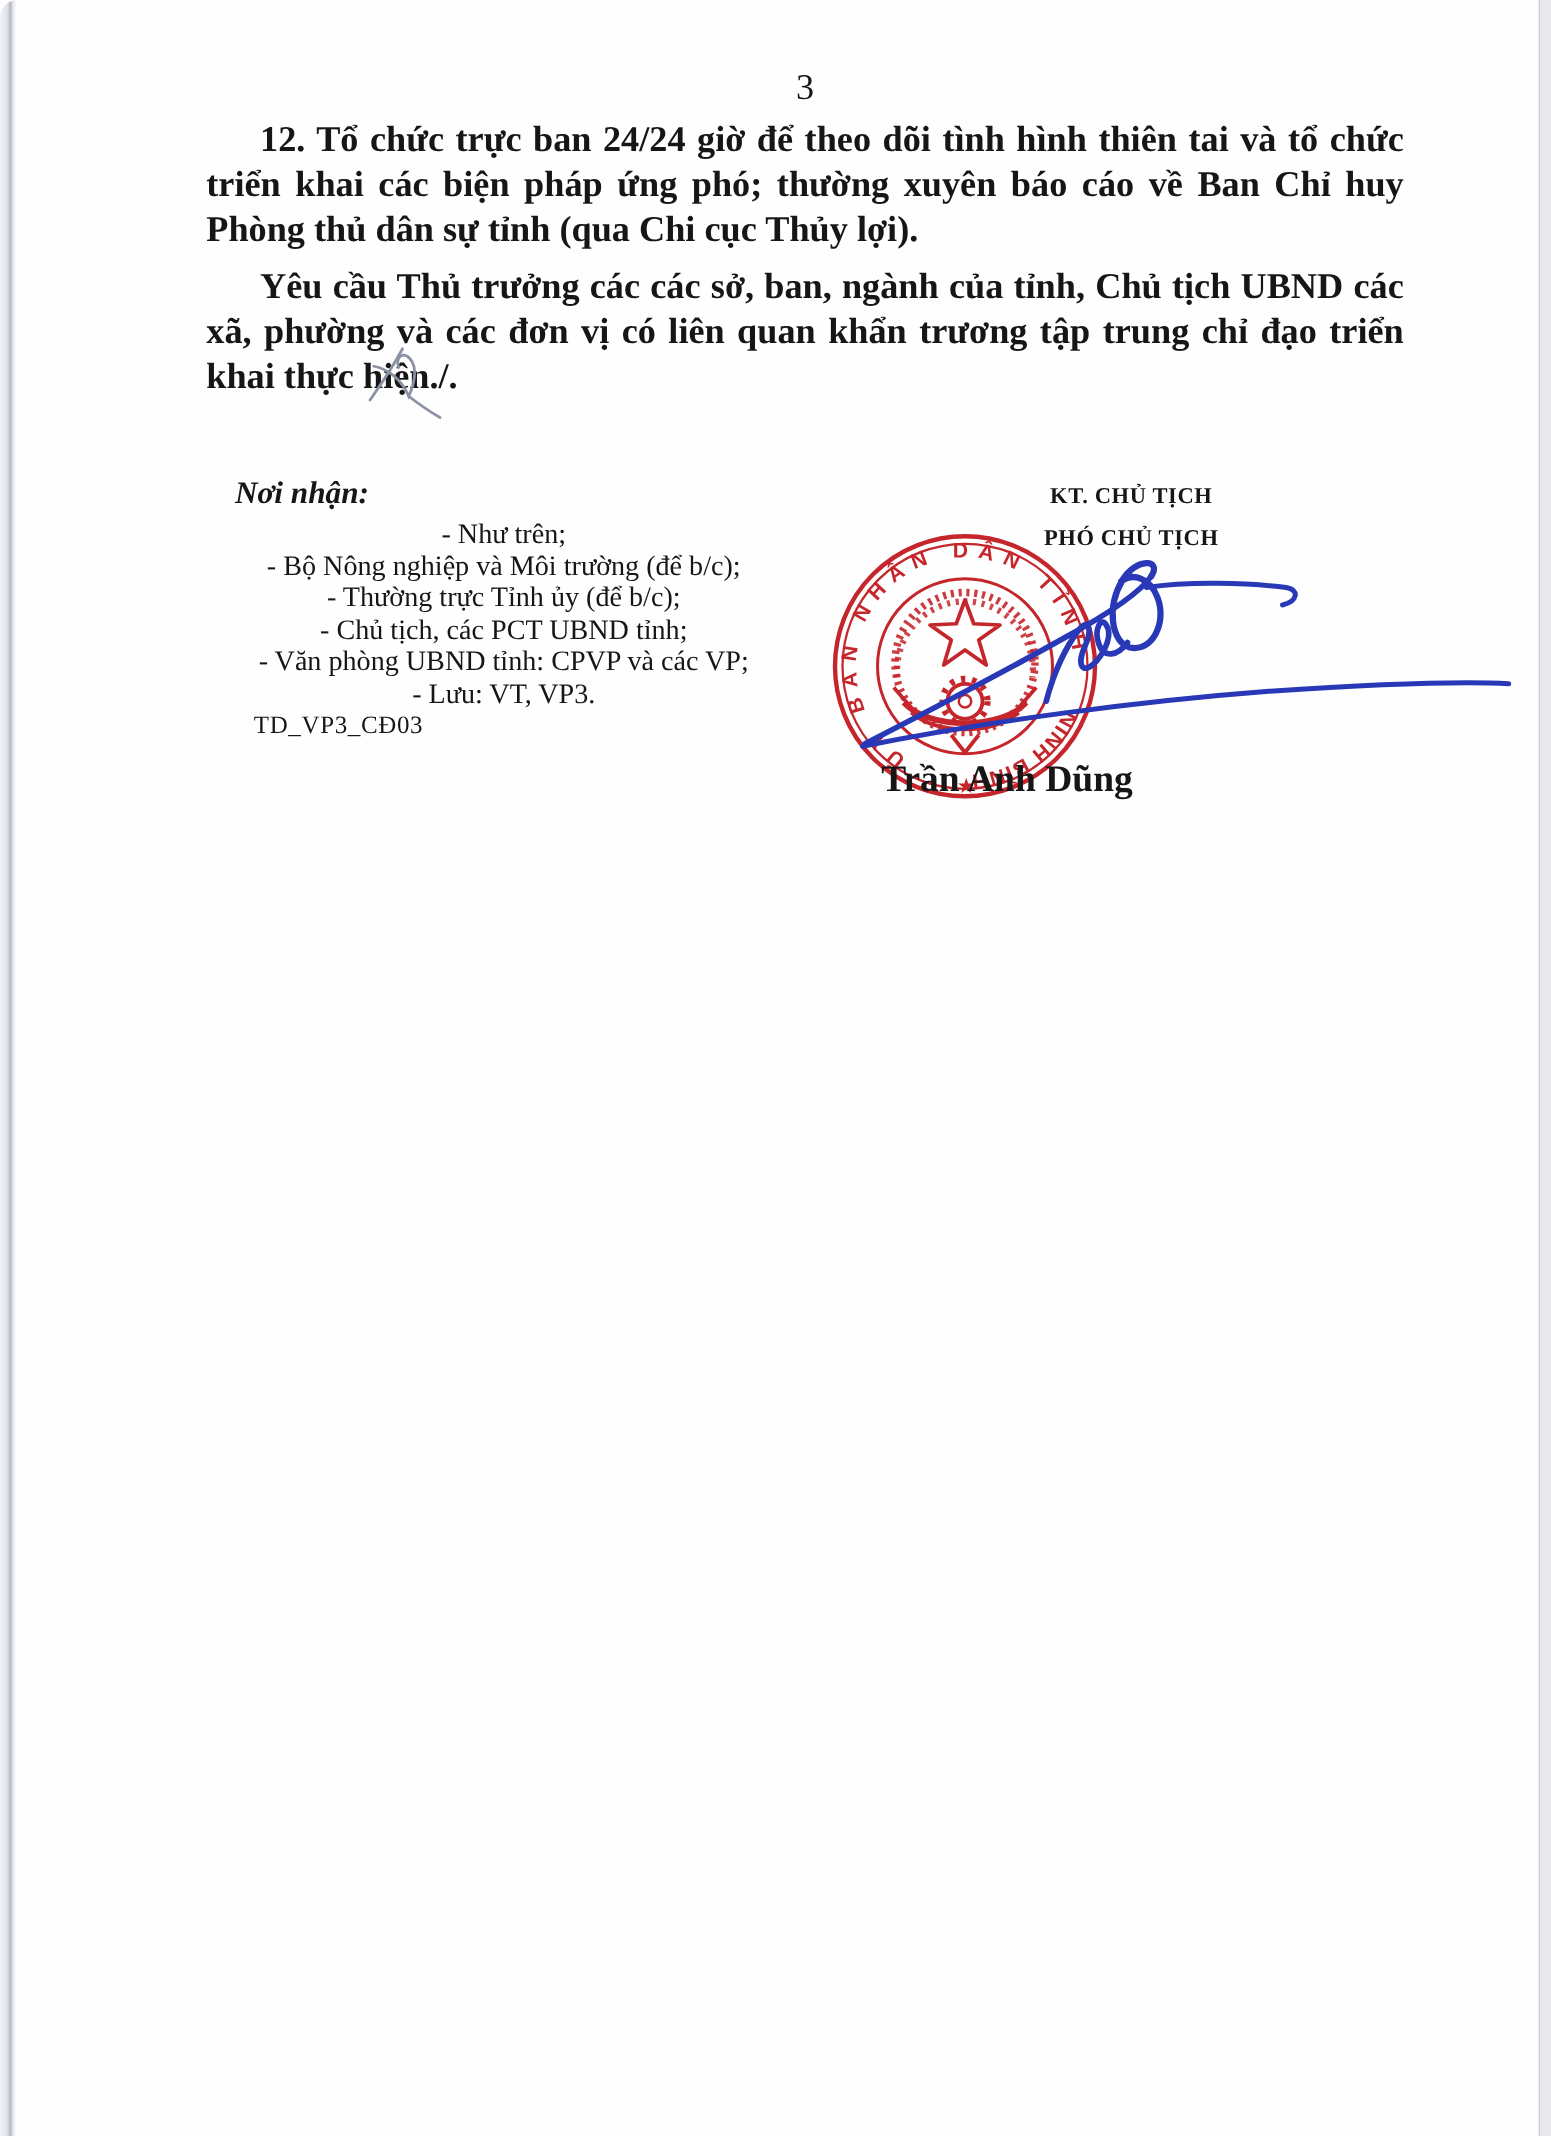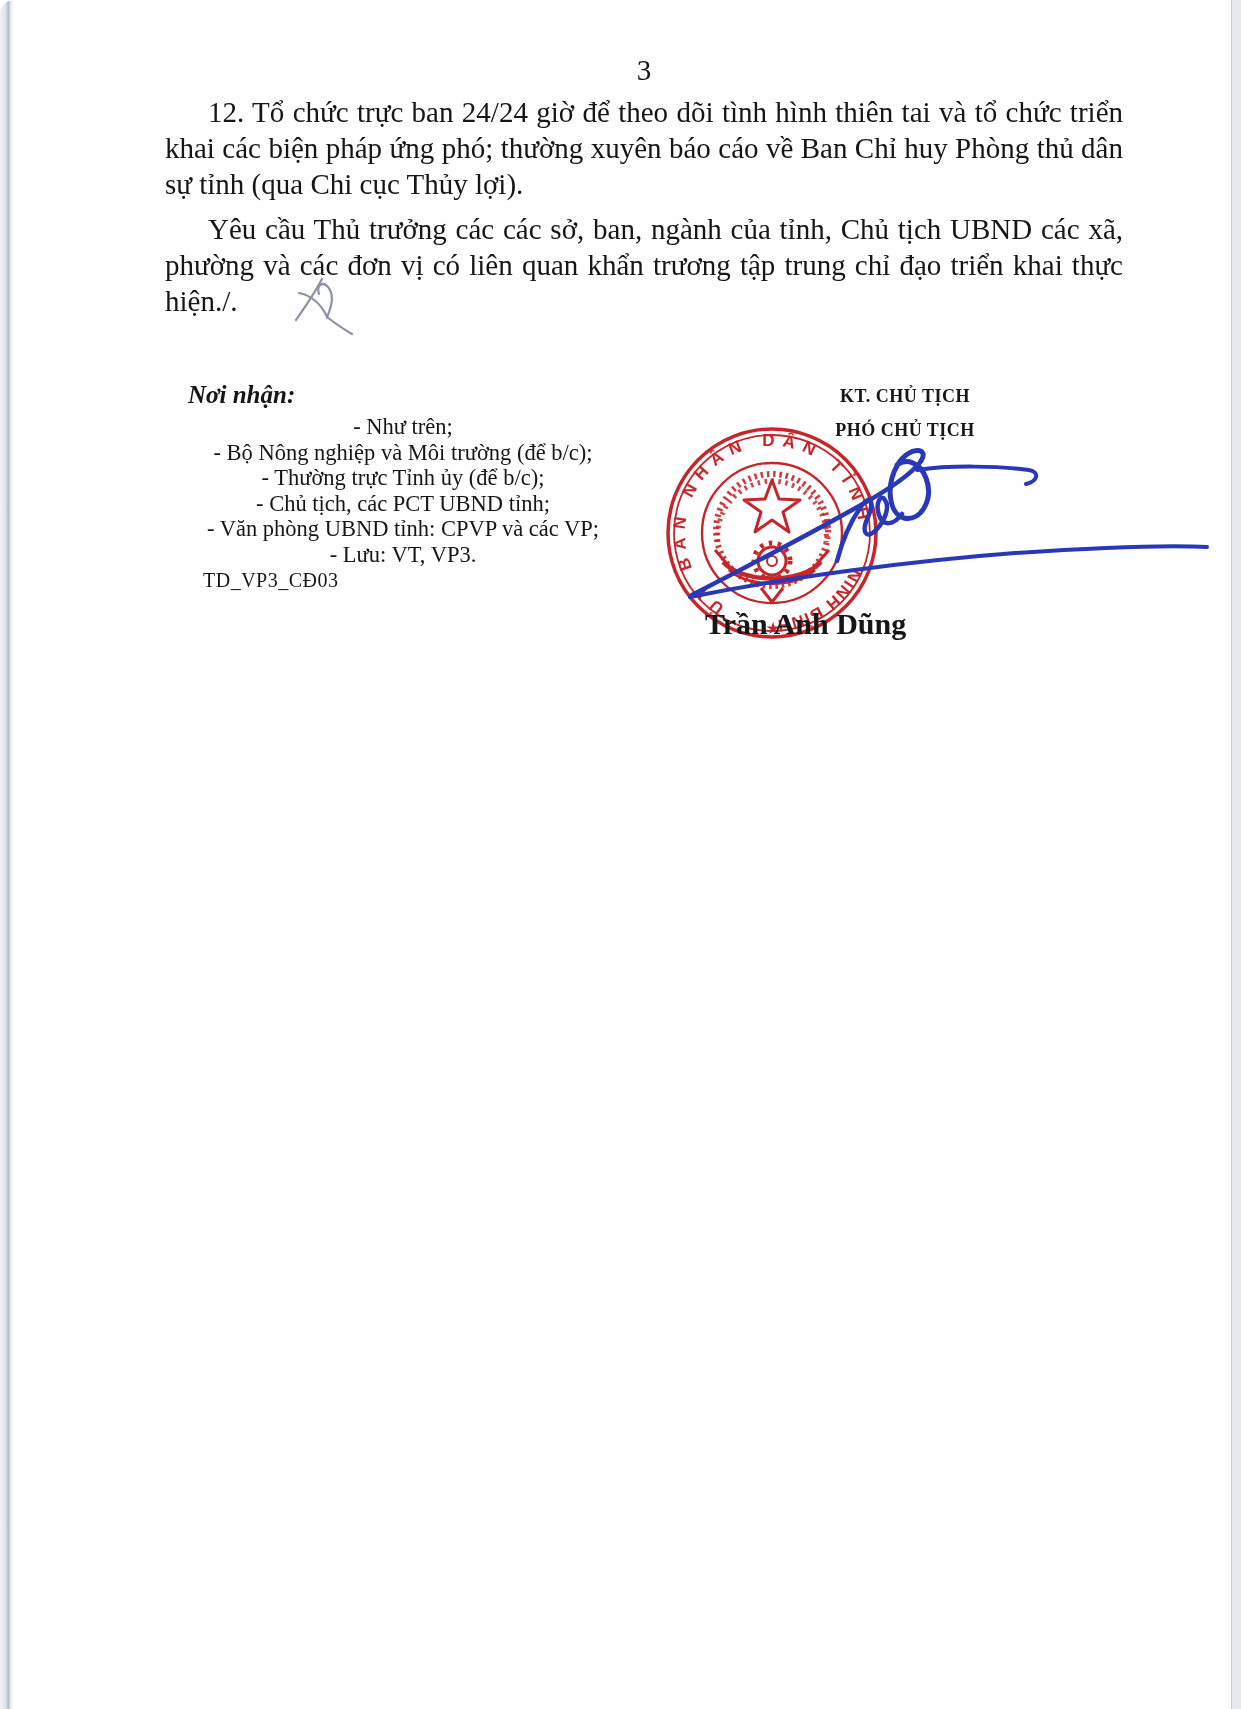--- a/index.html
+++ b/index.html
@@ -28,20 +28,21 @@
     position: absolute; left: 165px; top: 54px; width: 958px;
     text-align: center; font-size: 29px;
   }
   .body-text {
     position: absolute; left: 165px; top: 94px; width: 958px;
   }
   .body-text p {
     font-size: 29px; line-height: 36px;
     text-align: justify; text-indent: 43px;
     margin-bottom: 9px;
+    font-weight: bold;
   }
   .recipients {
     position: absolute; left: 188px; top: 381px; width: 430px;
   }
   .recipients .heading {
     font-size: 25px; font-weight: bold; font-style: italic;
     margin-bottom: 5px;
   }
   .recipients .item {
     font-size: 22.5px; line-height: 25.5px; text-align: center;

